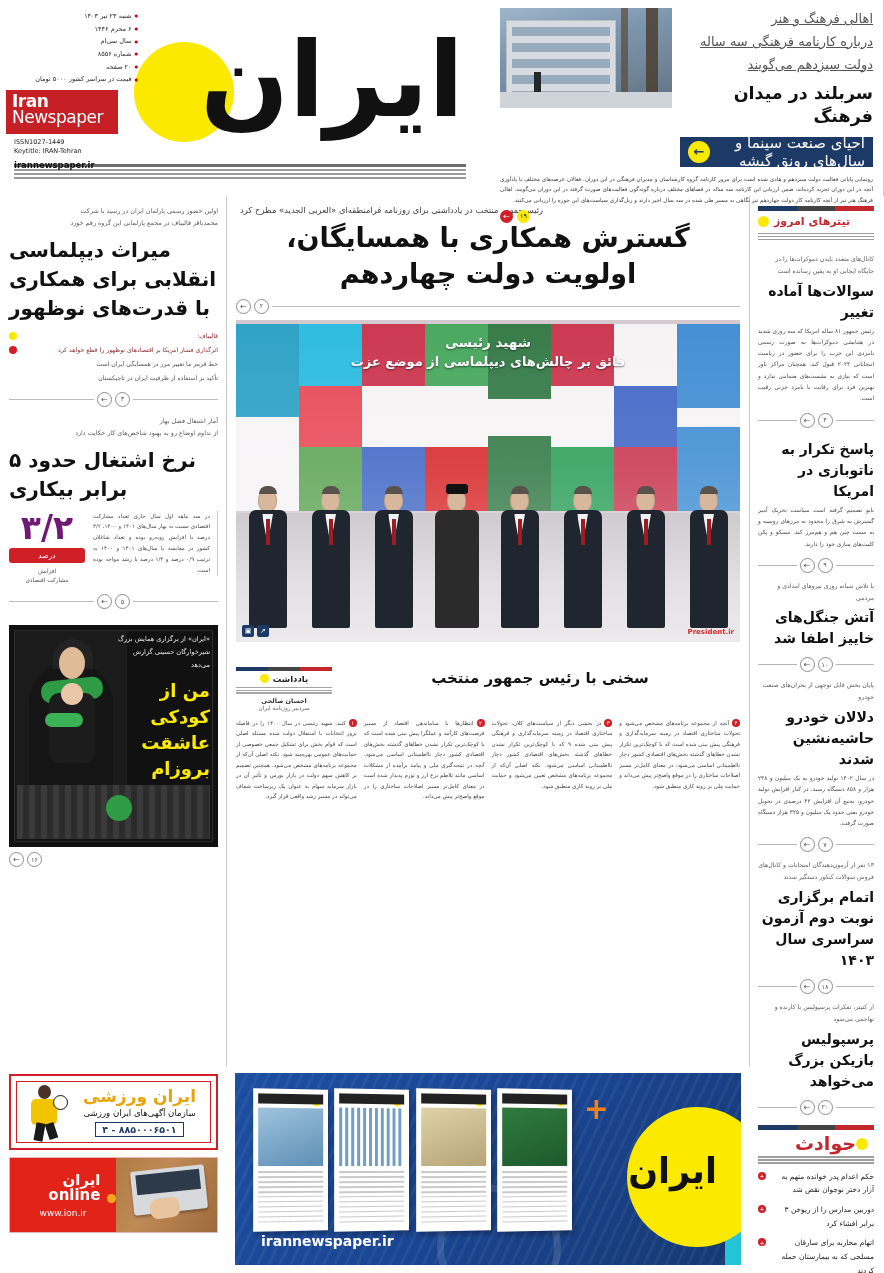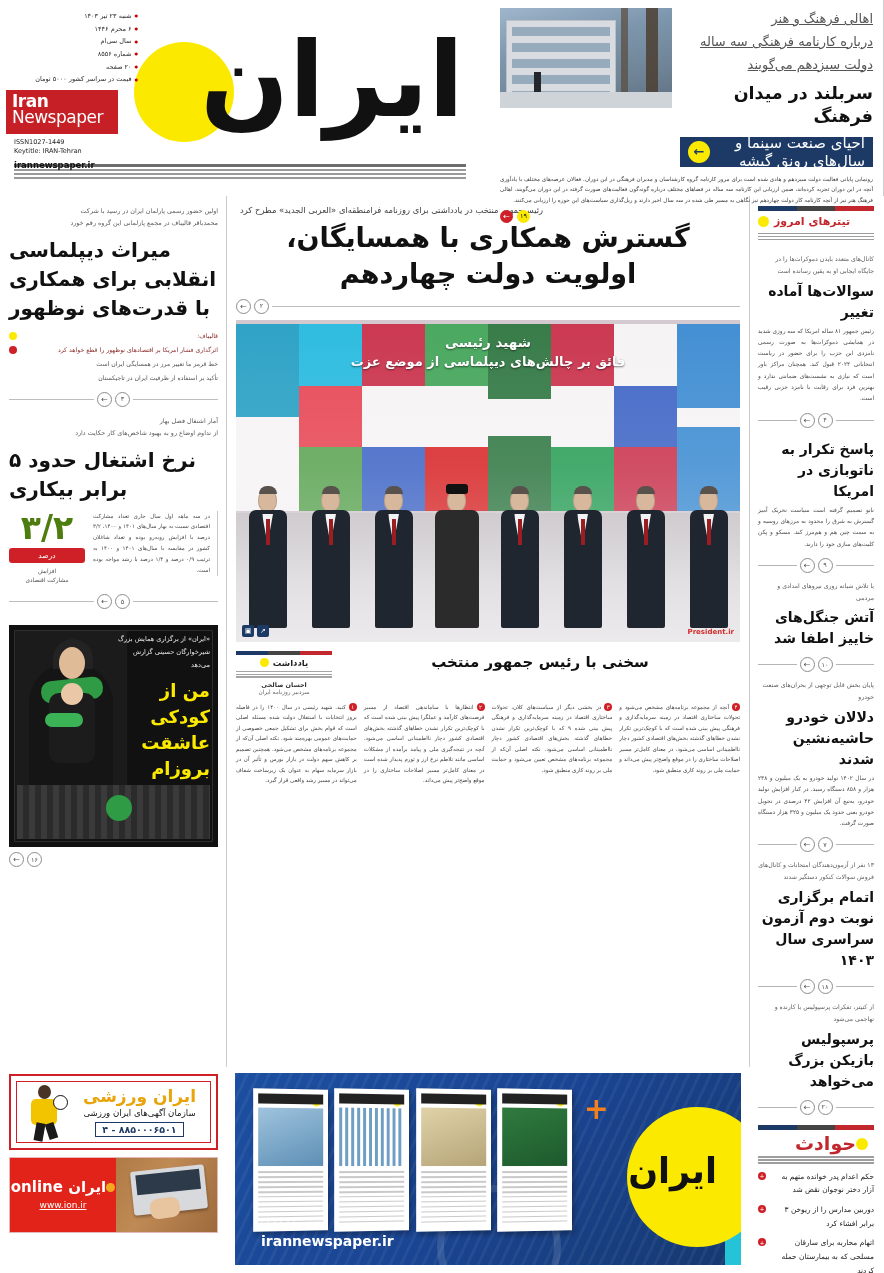--- a/index.html
+++ b/index.html
@@ -136,21 +136,21 @@
   .person.cleric .hair{background:#111;width:22px;height:10px;border-radius:3px;}
   .person.cleric .body::before,.person.cleric .body::after{display:none;}
   .photo-caption{position:absolute;right:0;left:0;top:12px;text-align:center;}
   .cap-l1{font-size:13.5px;font-weight:bold;color:#ffffff;text-shadow:0 1px 2px rgba(0,0,0,.55);line-height:1.5;}
   .cap-l2{font-size:13px;font-weight:bold;color:#ffffff;text-shadow:0 1px 2px rgba(0,0,0,.55);line-height:1.5;}
   .photo-credit{position:absolute;right:6px;bottom:6px;font-size:7px;font-weight:bold;color:#d42b2b;direction:ltr;}
   .photo-tools{position:absolute;left:6px;bottom:5px;display:flex;gap:3px;}
   .photo-tools i{width:12px;height:12px;border-radius:2px;background:#1d3a66;color:#fff;font-size:7px;display:flex;align-items:center;justify-content:center;font-style:normal;}
 
   .center-lower{display:flex;flex-direction:row;gap:0;margin-top:9px;flex:1;min-height:0;}
-  .note-head{display:flex;flex-direction:row-reverse;align-items:flex-start;gap:8px;}
+  .note-head{display:flex;flex-direction:row-reverse;align-items:flex-start;gap:8px;margin-top:16px;}
   .note-title{flex:1;font-size:15px;font-weight:bold;color:#111;text-align:center;padding-top:2px;}
   .note-badge{width:96px;flex:0 0 96px;text-align:center;}
   .note-badge .tricolor{height:4px;display:flex;}
   .note-badge .tricolor i{flex:1;}
   .note-badge .tricolor i:nth-child(1){background:#c1272d;}
   .note-badge .tricolor i:nth-child(2){background:#444;}
   .note-badge .tricolor i:nth-child(3){background:#1d3a66;}
   .note-badge .row{display:flex;flex-direction:row-reverse;align-items:center;justify-content:center;gap:4px;padding:3px 0 2px;}
   .note-badge .row .sun{width:9px;height:9px;border-radius:50%;background:#fbe900;}
   .note-badge .row .t{font-size:8.5px;font-weight:bold;color:#222;}
@@ -174,21 +174,21 @@
   .r-bullets li:nth-child(2) .b{background:#cf2027;}
   .r-bullets li:nth-child(3) .b{background:transparent;}
   .r-bullets li:nth-child(4) .b{background:transparent;}
   .r-bullets li .t{flex:1;font-size:6.2px;color:#8a2a2a;line-height:1.8;text-align:right;}
   .r-bullets li:nth-child(n+3) .t{color:#555;}
   .r-sep{display:flex;flex-direction:row-reverse;align-items:center;gap:3px;margin:8px 0;}
   .r-sep .line{flex:1;height:1px;background:#bdbdbd;}
 
   .stat-wrap{display:flex;flex-direction:row-reverse;gap:8px;margin-top:7px;align-items:flex-start;}
   .stat-box{width:76px;flex:0 0 76px;text-align:center;}
-  .stat-num{font-size:33px;font-weight:bold;color:#4d7c0f;line-height:1;letter-spacing:1px;}
+  .stat-num{font-size:33px;font-weight:bold;color:#701a75;line-height:1;letter-spacing:1px;}
   .stat-pill{margin-top:4px;background:#cf2027;color:#fff;font-size:7.5px;padding:3px 0;border-radius:3px;}
   .stat-cap{font-size:5.8px;color:#555;margin-top:4px;line-height:1.7;}
   .stat-text{flex:1;font-size:5.6px;color:#4a4a4a;line-height:1.95;text-align:justify;border-right:1px solid #c9c9c9;padding-right:7px;}
 
   
   .ad-hosseini{margin-top:8px;background:#111;position:relative;height:222px;overflow:hidden;}
   .ad-hosseini .inner{position:absolute;inset:5px;border:1px solid #2e2e2e;}
   .ad-h-text{position:absolute;right:8px;top:8px;width:96px;text-align:right;z-index:3;}
   .ad-h-kicker{font-size:6.6px;color:#e7e7e7;line-height:1.95;}
   .ad-h-title{font-size:18px;font-weight:bold;color:#fbe900;line-height:1.45;margin-top:6px;}
@@ -217,23 +217,23 @@
   .ad-v-logo{font-size:17px;font-weight:bold;color:#e8a40a;letter-spacing:-1px;line-height:1.1;}
   .ad-v-sub{font-size:8.6px;color:#111;margin-top:2px;}
   .ad-v-phone{margin-top:3px;font-size:9.5px;color:#1d3a66;font-weight:bold;letter-spacing:1px;border:1px solid #1d3a66;display:inline-block;padding:1px 6px;}
 
   .ad-online{margin-top:7px;border:1px solid #e2b7b7;height:74px;display:flex;flex-direction:row;overflow:hidden;}
   .ad-o-photo{flex:1;background:linear-gradient(120deg,#b07a46 0%,#c08a55 40%,#9d6a3c 100%);position:relative;}
   .ad-o-photo .lap{position:absolute;left:16px;top:10px;width:74px;height:44px;background:#d7d9dc;border-radius:3px;transform:rotate(-6deg);box-shadow:0 2px 3px rgba(0,0,0,.3);}
   .ad-o-photo .lap::before{content:"";position:absolute;left:5px;top:4px;right:5px;height:20px;background:#2c3a4a;}
   .ad-o-photo .hand{position:absolute;left:34px;top:40px;width:30px;height:20px;background:#e8c49f;border-radius:8px;transform:rotate(-8deg);}
   .ad-o-red{width:106px;flex:0 0 106px;background:#e2231a;color:#fff;display:flex;flex-direction:column;align-items:center;justify-content:center;}
-  .ad-o-brand{font-size:15px;font-weight:bold;line-height:1;display:flex;align-items:center;gap:0;}
+  .ad-o-brand{font-size:15px;font-weight:bold;line-height:1;display:flex;align-items:flex-end;gap:7px;}
   .ad-o-brand .sun{width:9px;height:9px;border-radius:50%;background:#f4a81d;display:inline-block;}
-  .ad-o-url{font-size:9px;margin-top:5px;direction:ltr;text-decoration:underline;}
+  .ad-o-url{font-size:9px;margin-top:5px;direction:ltr;}
 
   
   #bottom-banner{
     margin:6px 9px 8px 9px;height:192px;position:relative;overflow:hidden;
     background:linear-gradient(135deg,#1c4fa1 0%,#1a4593 50%,#15386f 100%);
   }
   .bb-stripes{position:absolute;inset:0;background:repeating-linear-gradient(115deg,rgba(255,255,255,.05) 0 3px,transparent 3px 10px);}
   .bb-blob{position:absolute;right:-26px;top:34px;width:140px;height:140px;border-radius:50%;background:#fbe900;}
   .bb-blob-or{position:absolute;right:10px;top:108px;width:96px;height:34px;border-radius:18px;background:#f2801c;transform:rotate(-18deg);}
   .bb-iran{position:absolute;right:24px;top:78px;font-size:35px;font-weight:bold;color:#111;z-index:3;}

